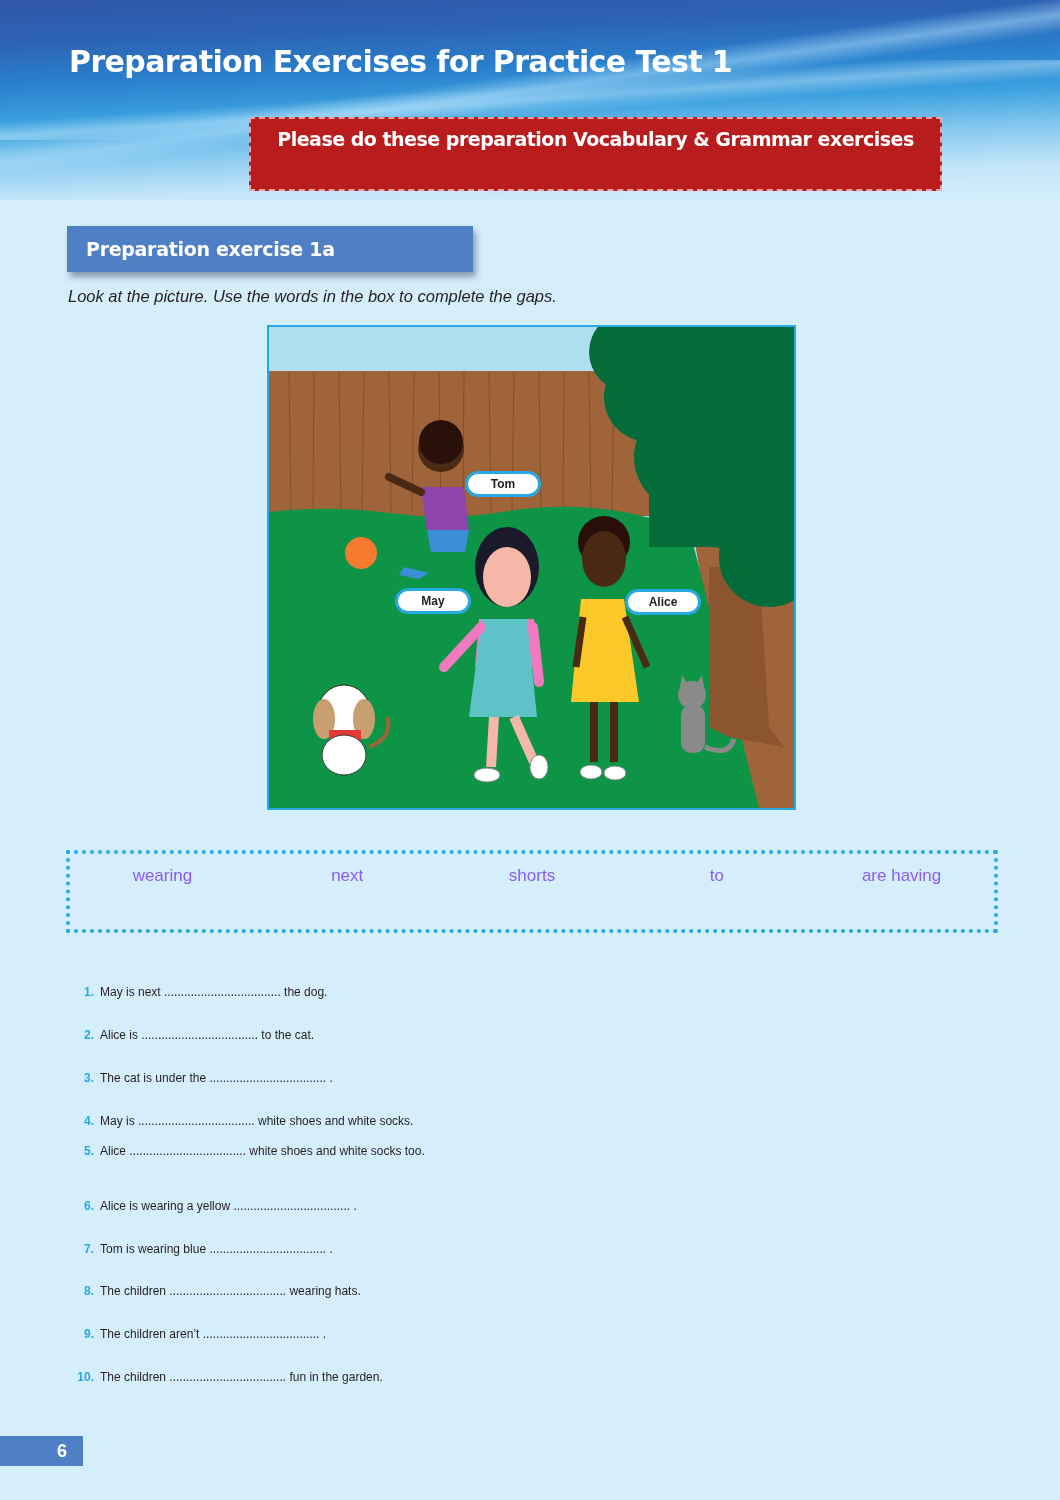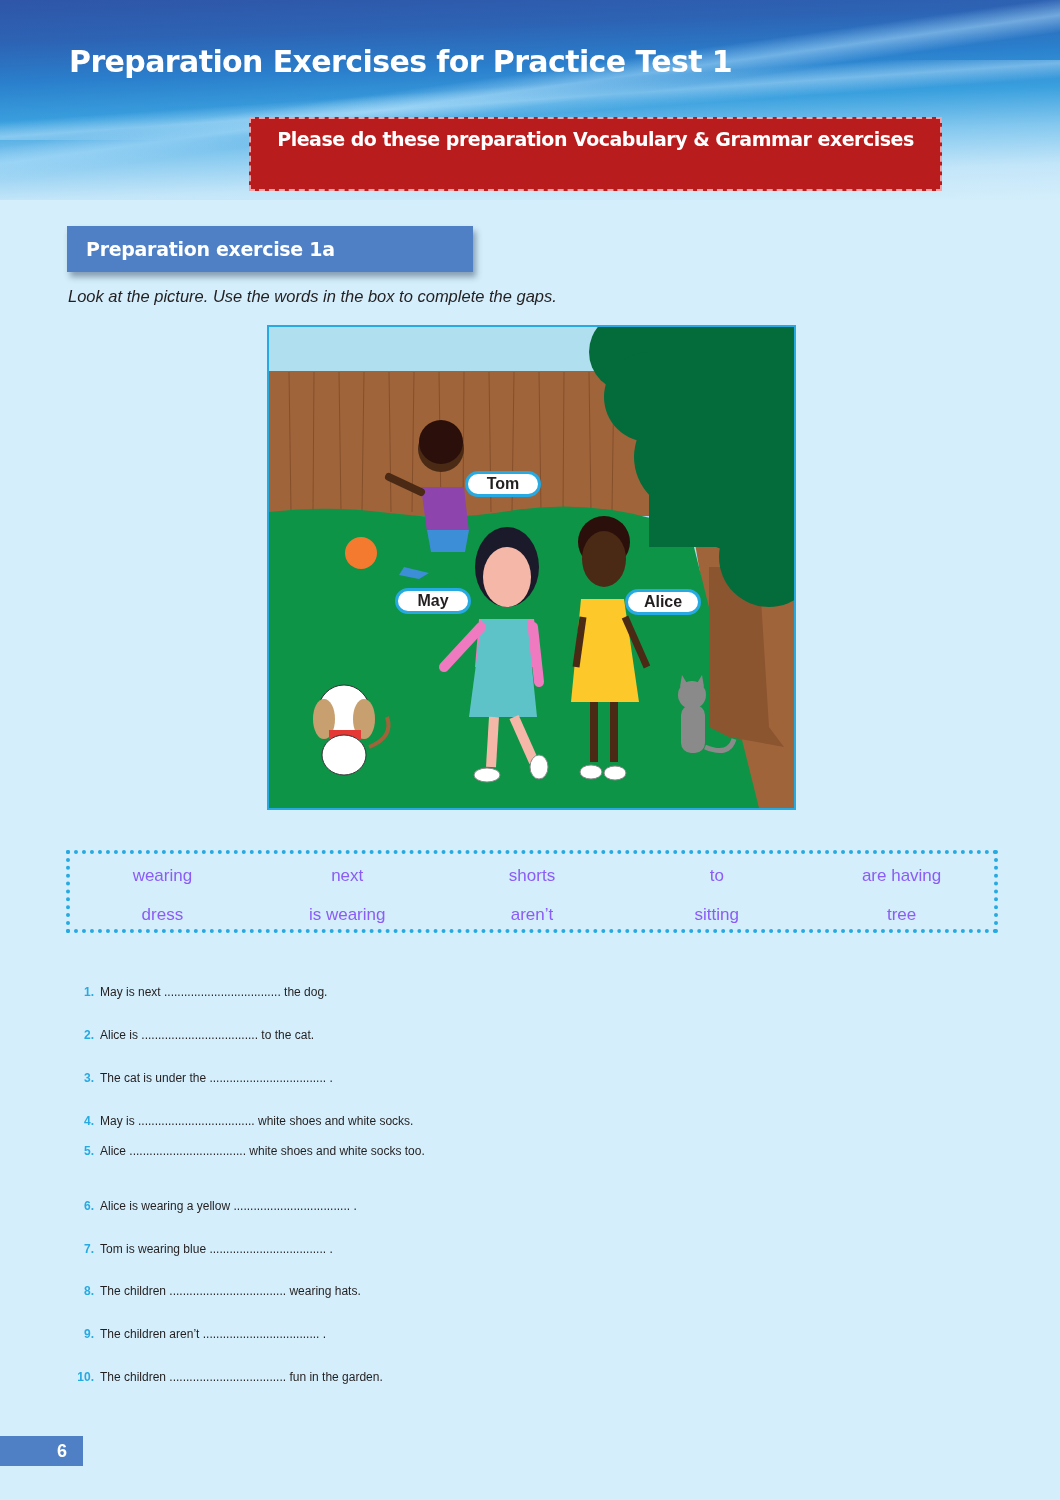--- a/index.html
+++ b/index.html
@@ -49,21 +49,21 @@
       position: absolute; left: 68px; top: 287px;
       font-style: italic; font-size: 16.5px; color: #231f20;
     }
     .picture {
       position: absolute; left: 267px; top: 325px; width: 529px; height: 485px;
       border: 2px solid #27a9e1; overflow: hidden; background: #b0e0f0;
     }
     .picture svg { display: block; }
     .name-tag {
       position: absolute; background: #fff; border: 3px solid #27a9e1; border-radius: 14px;
-      font-weight: bold; font-size: 16px; color: #231f20; text-align: center;
+      font-weight: bold; font-size: 12px; color: #231f20; text-align: center;
       line-height: 20px; height: 26px;
     }
     .word-box {
       position: absolute; left: 66px; top: 850px; width: 932px; height: 83px;
       border: 4px dotted #27a9e1;
     }
     .word-row { position: absolute; left: 0; width: 100%; display: flex; }
     .word-row span { flex: 1; text-align: center; font-size: 17px; color: #8b5cf6; }
     .word-row.r1 { top: 12px; }
     .word-row.r2 { top: 51px; }
@@ -177,27 +177,20 @@
 </div>
 
 <div class="word-box">
   <div class="word-row r1">
     <span>wearing</span>
     <span>next</span>
     <span>shorts</span>
     <span>to</span>
     <span>are having</span>
   </div>
-  <div class="word-row r2">
-    <span>dress</span>
-    <span>is wearing</span>
-    <span>aren’t</span>
-    <span>sitting</span>
-    <span>tree</span>
-  </div>
 </div>
 
 <div class="questions">
   <div class="q" style="top:0px;">
     <span class="num">1.</span><span>May is next ................................... the dog.</span>
   </div>
   <div class="q" style="top:43px;">
     <span class="num">2.</span><span>Alice is ................................... to the cat.</span>
   </div>
   <div class="q" style="top:86px;">

